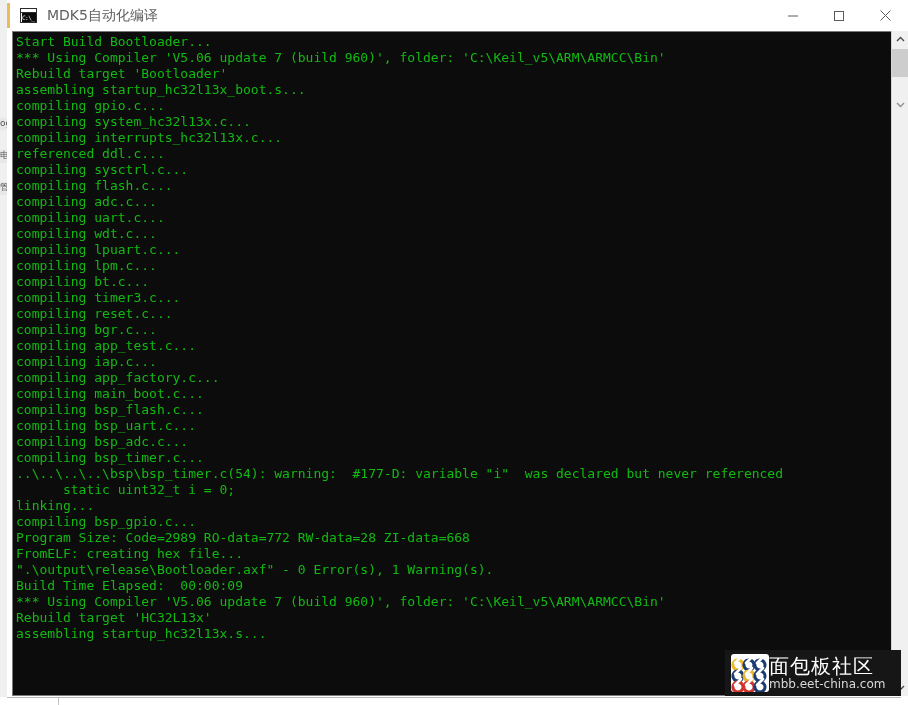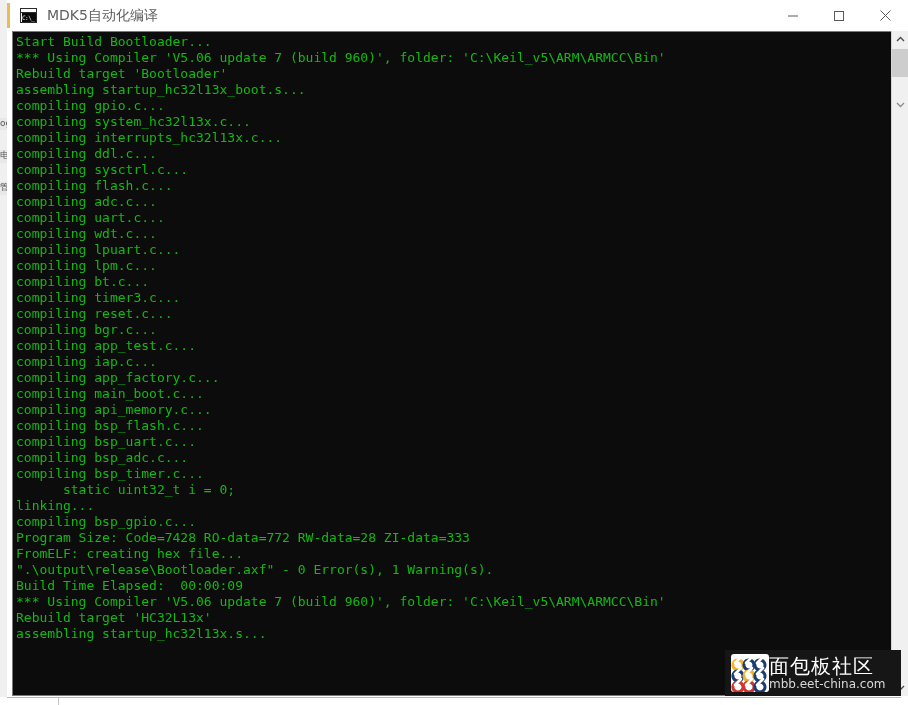--- a/index.html
+++ b/index.html
@@ -314,45 +314,45 @@
 
   <div class="console-wrap">
     <div class="console" id="console">
         <div class="line">Start Build Bootloader...</div>
         <div class="line">*** Using Compiler 'V5.06 update 7 (build 960)', folder: 'C:\Keil_v5\ARM\ARMCC\Bin'</div>
         <div class="line">Rebuild target 'Bootloader'</div>
         <div class="line">assembling startup_hc32l13x_boot.s...</div>
         <div class="line">compiling gpio.c...</div>
         <div class="line">compiling system_hc32l13x.c...</div>
         <div class="line">compiling interrupts_hc32l13x.c...</div>
-        <div class="line">compiling ddl.c...</div>
+        <div class="line">referenced ddl.c...</div>
         <div class="line">compiling sysctrl.c...</div>
         <div class="line">compiling flash.c...</div>
         <div class="line">compiling adc.c...</div>
         <div class="line">compiling uart.c...</div>
         <div class="line">compiling wdt.c...</div>
         <div class="line">compiling lpuart.c...</div>
         <div class="line">compiling lpm.c...</div>
         <div class="line">compiling bt.c...</div>
         <div class="line">compiling timer3.c...</div>
         <div class="line">compiling reset.c...</div>
         <div class="line">compiling bgr.c...</div>
         <div class="line">compiling app_test.c...</div>
         <div class="line">compiling iap.c...</div>
         <div class="line">compiling app_factory.c...</div>
         <div class="line">compiling main_boot.c...</div>
-        <div class="line">compiling api_memory.c...</div>
         <div class="line">compiling bsp_flash.c...</div>
         <div class="line">compiling bsp_uart.c...</div>
         <div class="line">compiling bsp_adc.c...</div>
         <div class="line">compiling bsp_timer.c...</div>
+        <div class="line">..\..\..\..\bsp\bsp_timer.c(54): warning:  #177-D: variable "i"  was declared but never referenced</div>
         <div class="line">      static uint32_t i = 0;</div>
         <div class="line">linking...</div>
         <div class="line">compiling bsp_gpio.c...</div>
-        <div class="line">Program Size: Code=7428 RO-data=772 RW-data=28 ZI-data=333</div>
+        <div class="line">Program Size: Code=2989 RO-data=772 RW-data=28 ZI-data=668</div>
         <div class="line">FromELF: creating hex file...</div>
         <div class="line">".\output\release\Bootloader.axf" - 0 Error(s), 1 Warning(s).</div>
         <div class="line">Build Time Elapsed:  00:00:09</div>
         <div class="line">*** Using Compiler 'V5.06 update 7 (build 960)', folder: 'C:\Keil_v5\ARM\ARMCC\Bin'</div>
         <div class="line">Rebuild target 'HC32L13x'</div>
         <div class="line">assembling startup_hc32l13x.s...</div>
       </div>
   </div>
 
   <div class="scrollbar">

